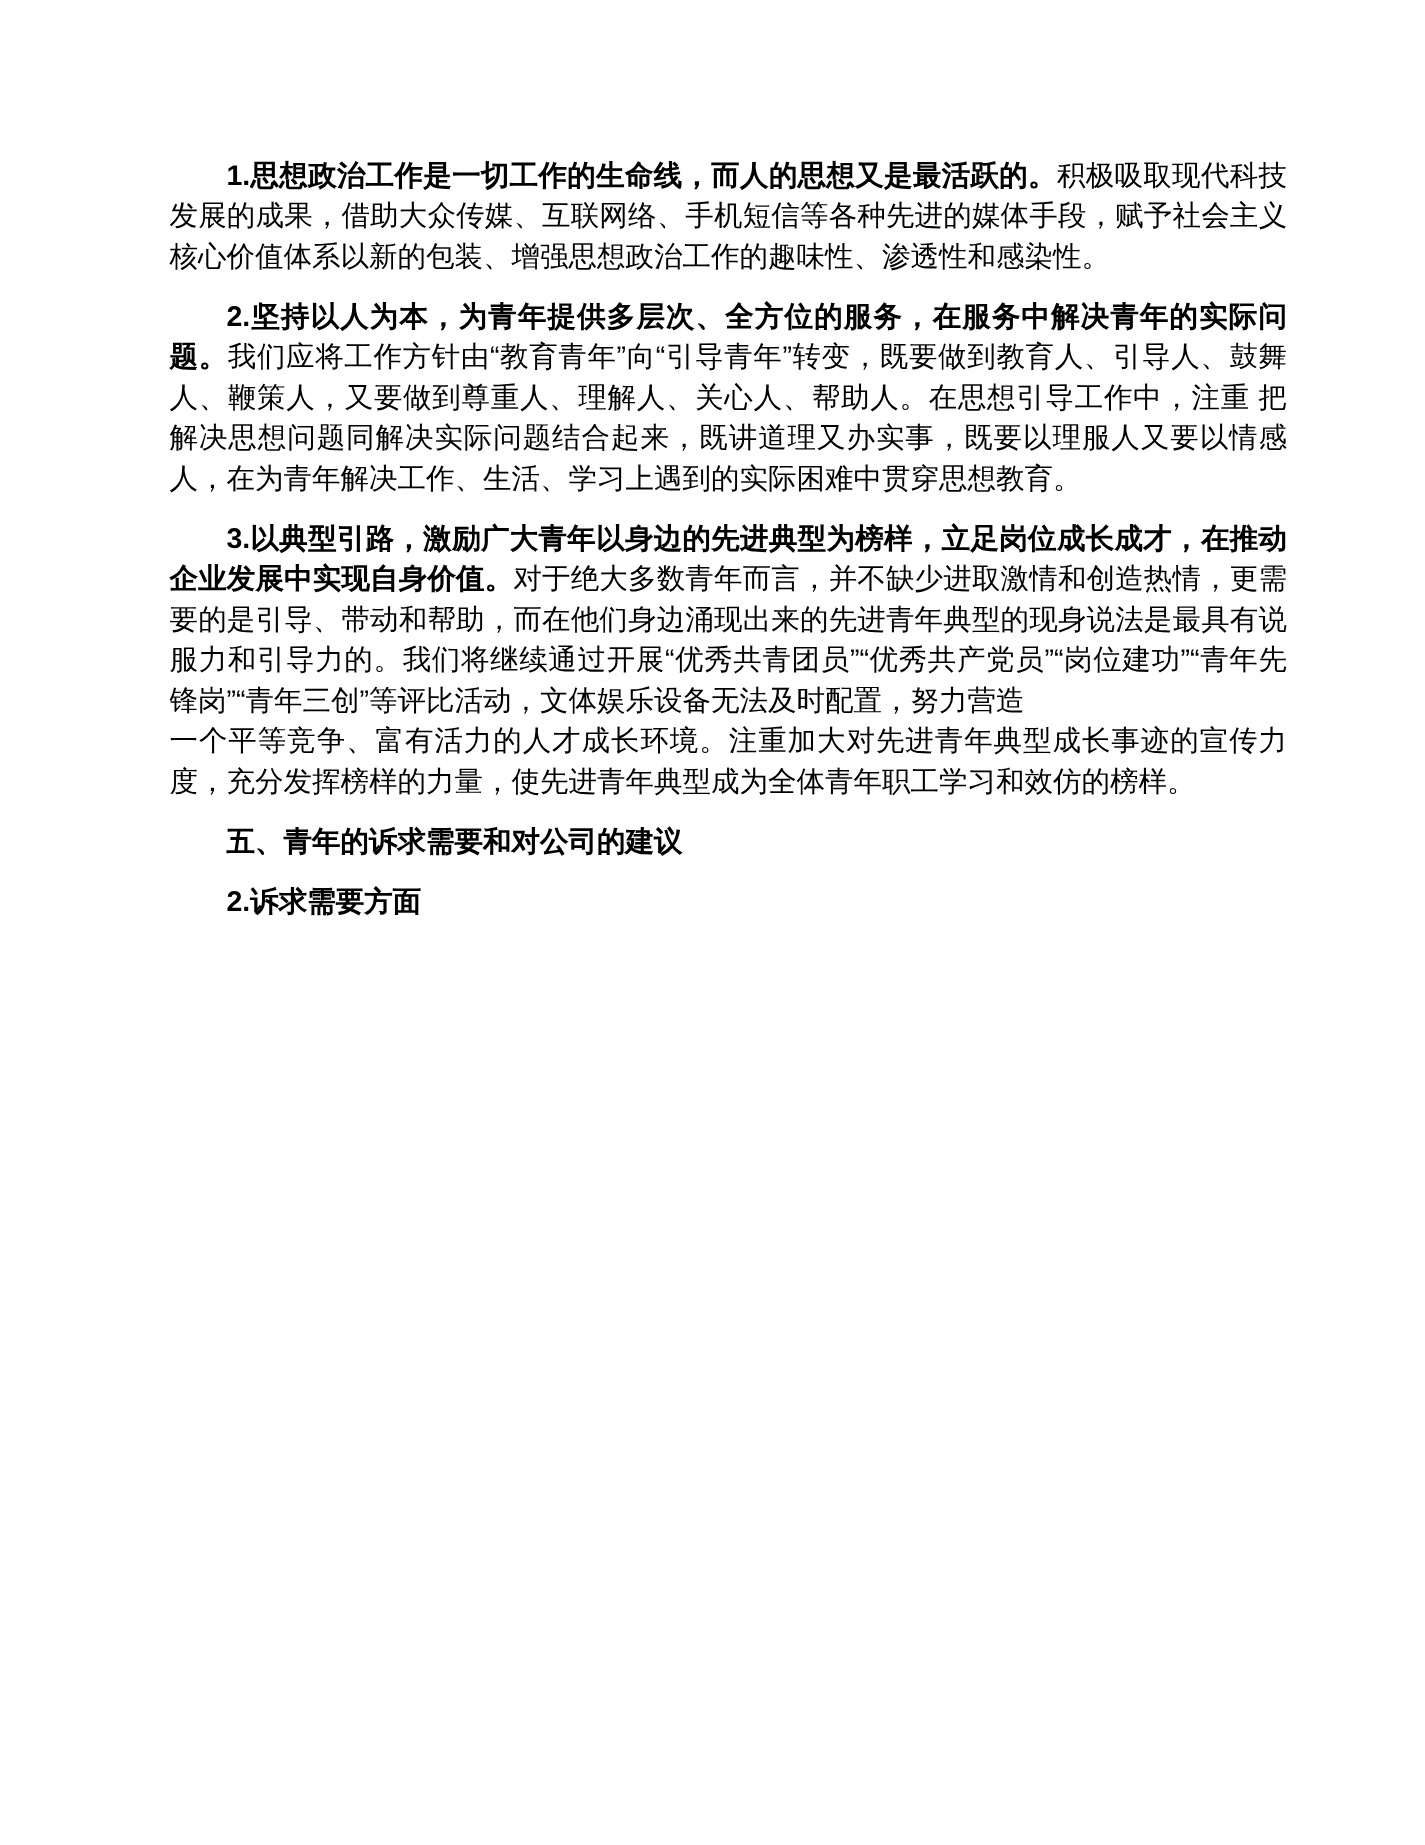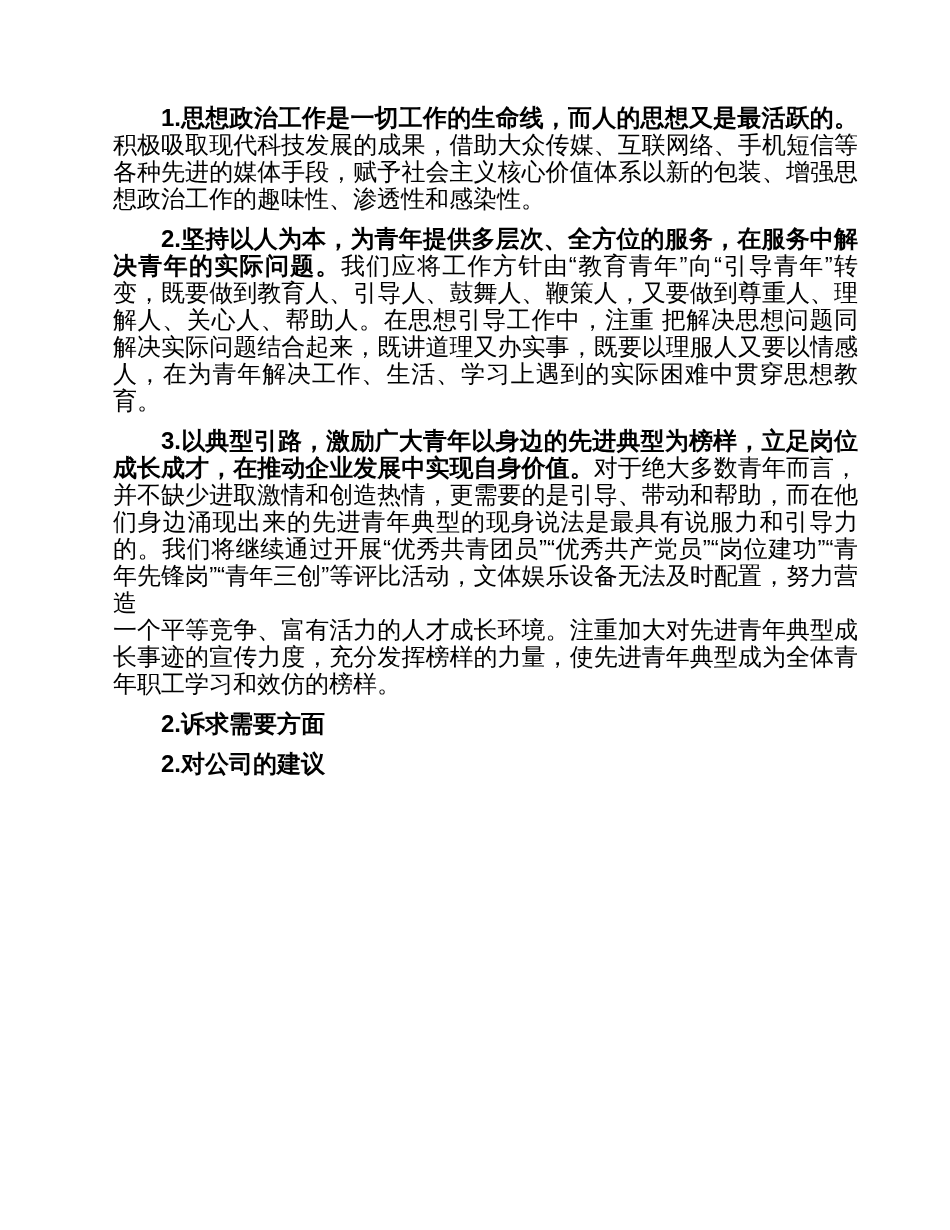--- a/index.html
+++ b/index.html
@@ -19,21 +19,21 @@
     width: 950px;
     height: 1230px;
     padding: 104px 92px 40px 113px;
     background: #ffffff;
   }
   .doc-body {
     width: 745px;
   }
   .block {
     margin: 0 0 13px 0;
-    font-size: 24px;
+    font-size: 19px;
     line-height: 27px;
     text-indent: 2em;
     text-align: justify;
     white-space: pre-wrap;
     word-break: break-all;
   }
   .block .seg-bold {
     font-weight: bold;
   }
   .block .seg-normal {
@@ -45,16 +45,16 @@
 </style>
 </head>
 <body>
 
 <main class="page">
   <div class="doc-body" id="doc-body">
       <p class="block paragraph"><span class="seg-bold">1.思想政治工作是一切工作的生命线，而人的思想又是最活跃的。</span><span class="seg-normal">积极吸取现代科技发展的成果，借助大众传媒、互联网络、手机短信等各种先进的媒体手段，赋予社会主义核心价值体系以新的包装、增强思想政治工作的趣味性、渗透性和感染性。</span></p>
       <p class="block paragraph"><span class="seg-bold">2.坚持以人为本，为青年提供多层次、全方位的服务，在服务中解决青年的实际问题。</span><span class="seg-normal">我们应将工作方针由“教育青年”向“引导青年”转变，既要做到教育人、引导人、鼓舞人、鞭策人，又要做到尊重人、理解人、关心人、帮助人。在思想引导工作中，注重 把解决思想问题同解决实际问题结合起来，既讲道理又办实事，既要以理服人又要以情感 人，在为青年解决工作、生活、学习上遇到的实际困难中贯穿思想教育。</span></p>
       <p class="block paragraph"><span class="seg-bold">3.以典型引路，激励广大青年以身边的先进典型为榜样，立足岗位成长成才，在推动企业发展中实现自身价值。</span><span class="seg-normal">对于绝大多数青年而言，并不缺少进取激情和创造热情，更需要的是引导、带动和帮助，而在他们身边涌现出来的先进青年典型的现身说法是最具有说服力和引导力的。我们将继续通过开展“优秀共青团员”“优秀共产党员”“岗位建功”“青年先锋岗”“青年三创”等评比活动，文体娱乐设备无法及时配置，努力营造
 一个平等竞争、富有活力的人才成长环境。注重加大对先进青年典型成长事迹的宣传力度，充分发挥榜样的力量，使先进青年典型成为全体青年职工学习和效仿的榜样。</span></p>
+      <p class="block heading"><span class="seg-bold">五、青年的诉求需要和对公司的建议</span></p>
       <p class="block heading"><span class="seg-bold">2.诉求需要方面</span></p>
-      <p class="block heading"><span class="seg-bold">2.对公司的建议</span></p>
     </div>
 </main>
 
 </body></html>

